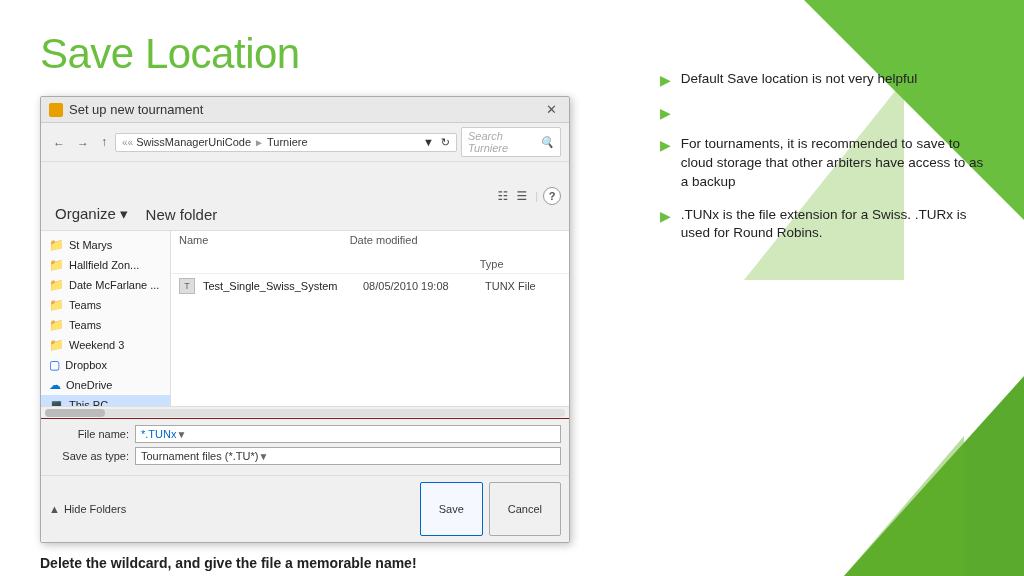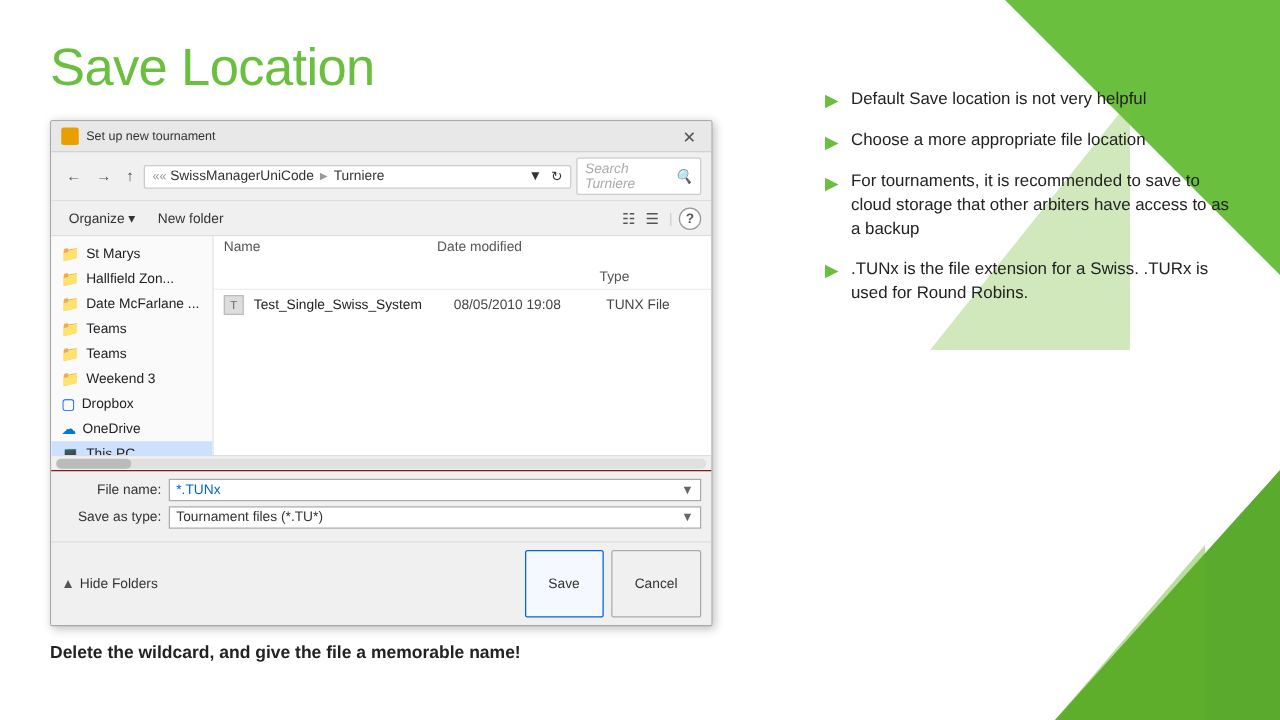--- a/index.html
+++ b/index.html
@@ -86,21 +86,21 @@
 
     .dialog-titlebar {
       background: #e8e8e8;
       border-bottom: 1px solid #ccc;
       padding: 5px 8px;
       display: flex;
       align-items: center;
       justify-content: space-between;
     }
     .dialog-title-text {
-      font-size: 10px;
+      font-size: 13px;
       color: #333;
       display: flex;
       align-items: center;
       gap: 6px;
     }
     .dialog-title-icon {
       width: 14px; height: 14px;
       background: #e8a000;
       border-radius: 2px;
       display: inline-block;
@@ -161,25 +161,26 @@
       display: flex;
       align-items: center;
       padding: 4px 8px;
       gap: 6px;
       border-bottom: 1px solid #ddd;
       background: #f0f0f0;
     }
     .organize-btn, .newfolder-btn {
       background: none;
       border: 1px solid transparent;
-      font-size: 11px;
+      font-size: 15px;
       color: #333;
       cursor: pointer;
       padding: 2px 5px;
       border-radius: 2px;
+      margin-top: 36px;
     }
     .view-icons {
       margin-left: auto;
       display: flex;
       align-items: center;
       gap: 2px;
     }
     .view-btn {
       background: none;
       border: none;
@@ -317,21 +318,21 @@
     }
     .form-input {
       flex: 1;
       background: #fff;
       border: 1px solid #aaa;
       padding: 2px 5px;
       font-size: 11px;
       color: #333;
       display: flex;
       align-items: center;
-      justify-content: space-between;
+      justify-content: flex-start;
     }
     .form-input-text { color: #0066cc; }
     .form-dropdown-arrow { color: #666; font-size: 10px; }
 
     .dialog-footer {
       display: flex;
       justify-content: flex-end;
       align-items: center;
       gap: 6px;
       padding: 6px 8px;
@@ -540,21 +541,20 @@
     <p class="caption-text">Delete the wildcard, and give the file a memorable name!</p>
   </div>
 
   <div class="right-col">
     <div class="bullet-item">
       <span class="bullet-arrow">▶</span>
       <span class="bullet-text">Default Save location is not very helpful</span>
     </div>
     <div class="bullet-item">
       <span class="bullet-arrow">▶</span>
-      <span class="bullet-text">Choose a more appropriate file location</span>
     </div>
     <div class="bullet-item">
       <span class="bullet-arrow">▶</span>
       <span class="bullet-text">For tournaments, it is recommended to save to cloud storage that other arbiters have access to as a backup</span>
     </div>
     <div class="bullet-item">
       <span class="bullet-arrow">▶</span>
       <span class="bullet-text">.TUNx is the file extension for a Swiss. .TURx is used for Round Robins.</span>
     </div>
   </div>

